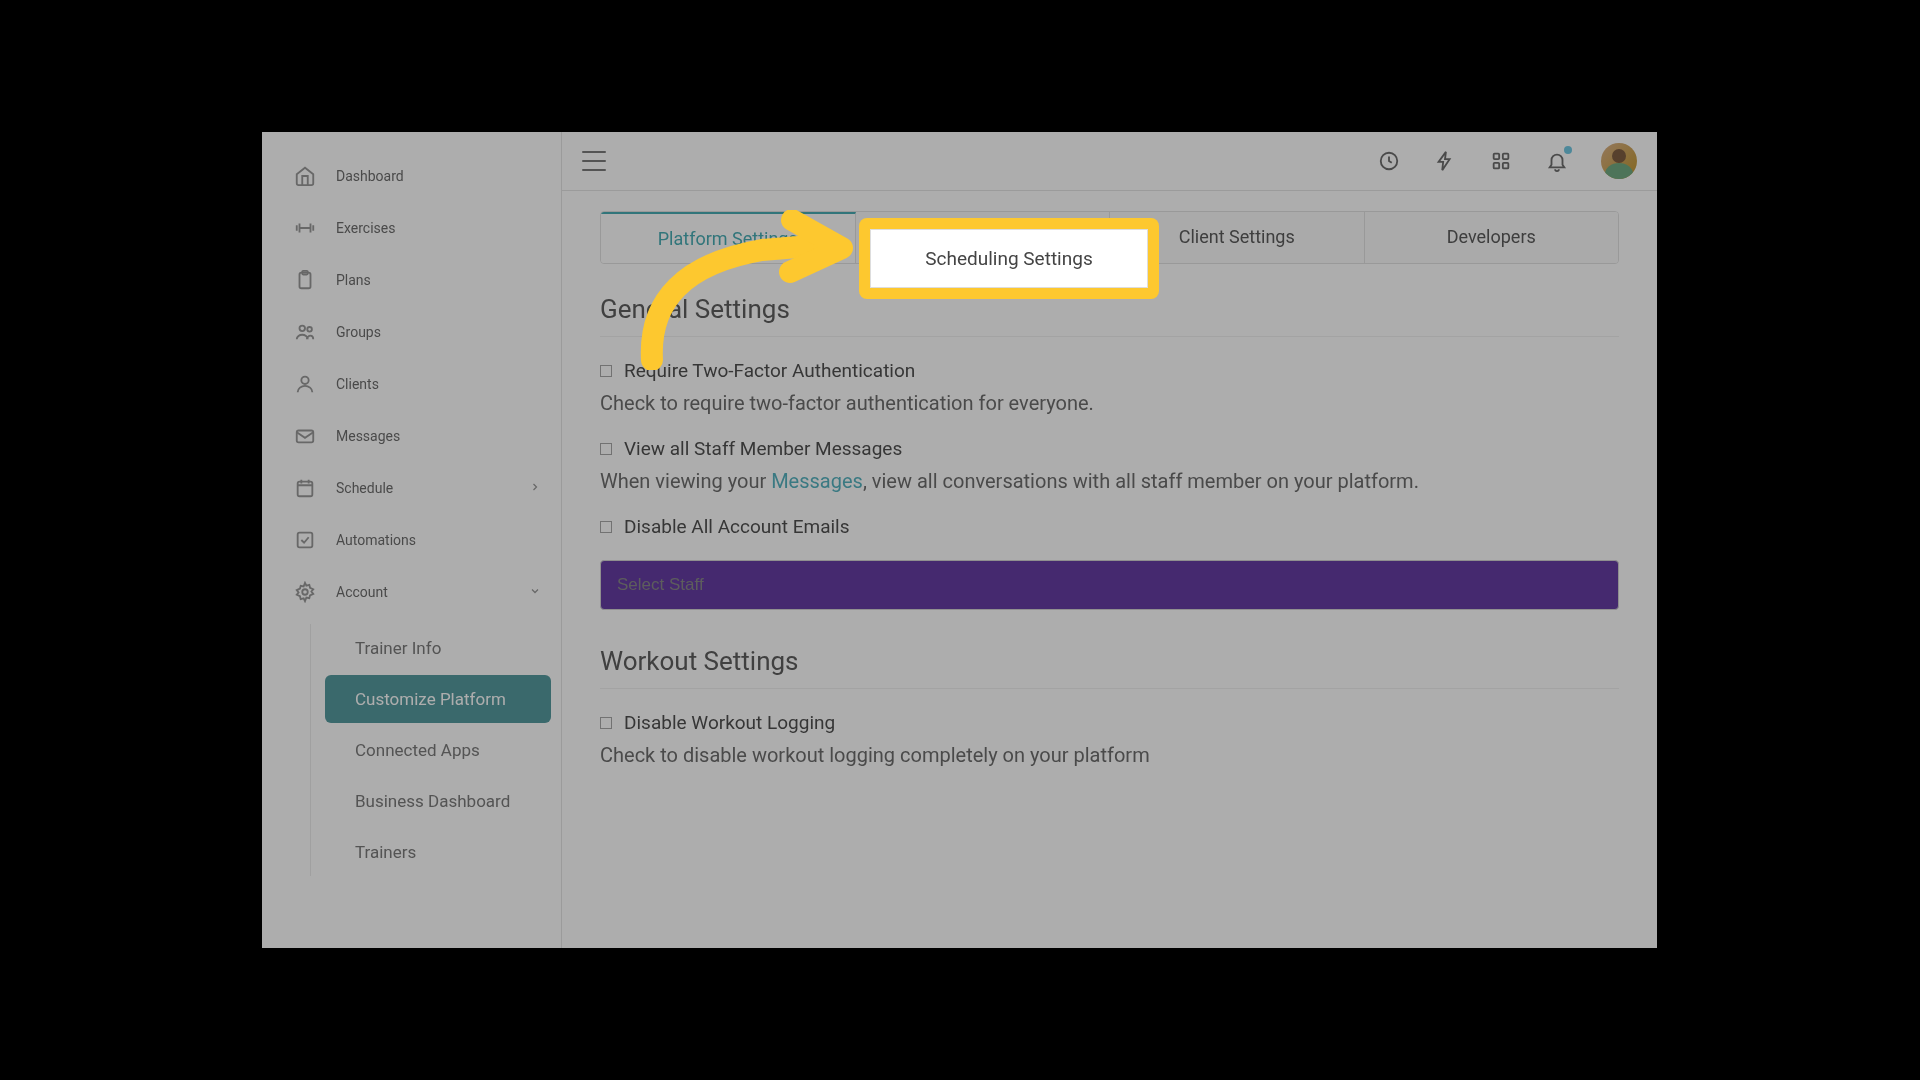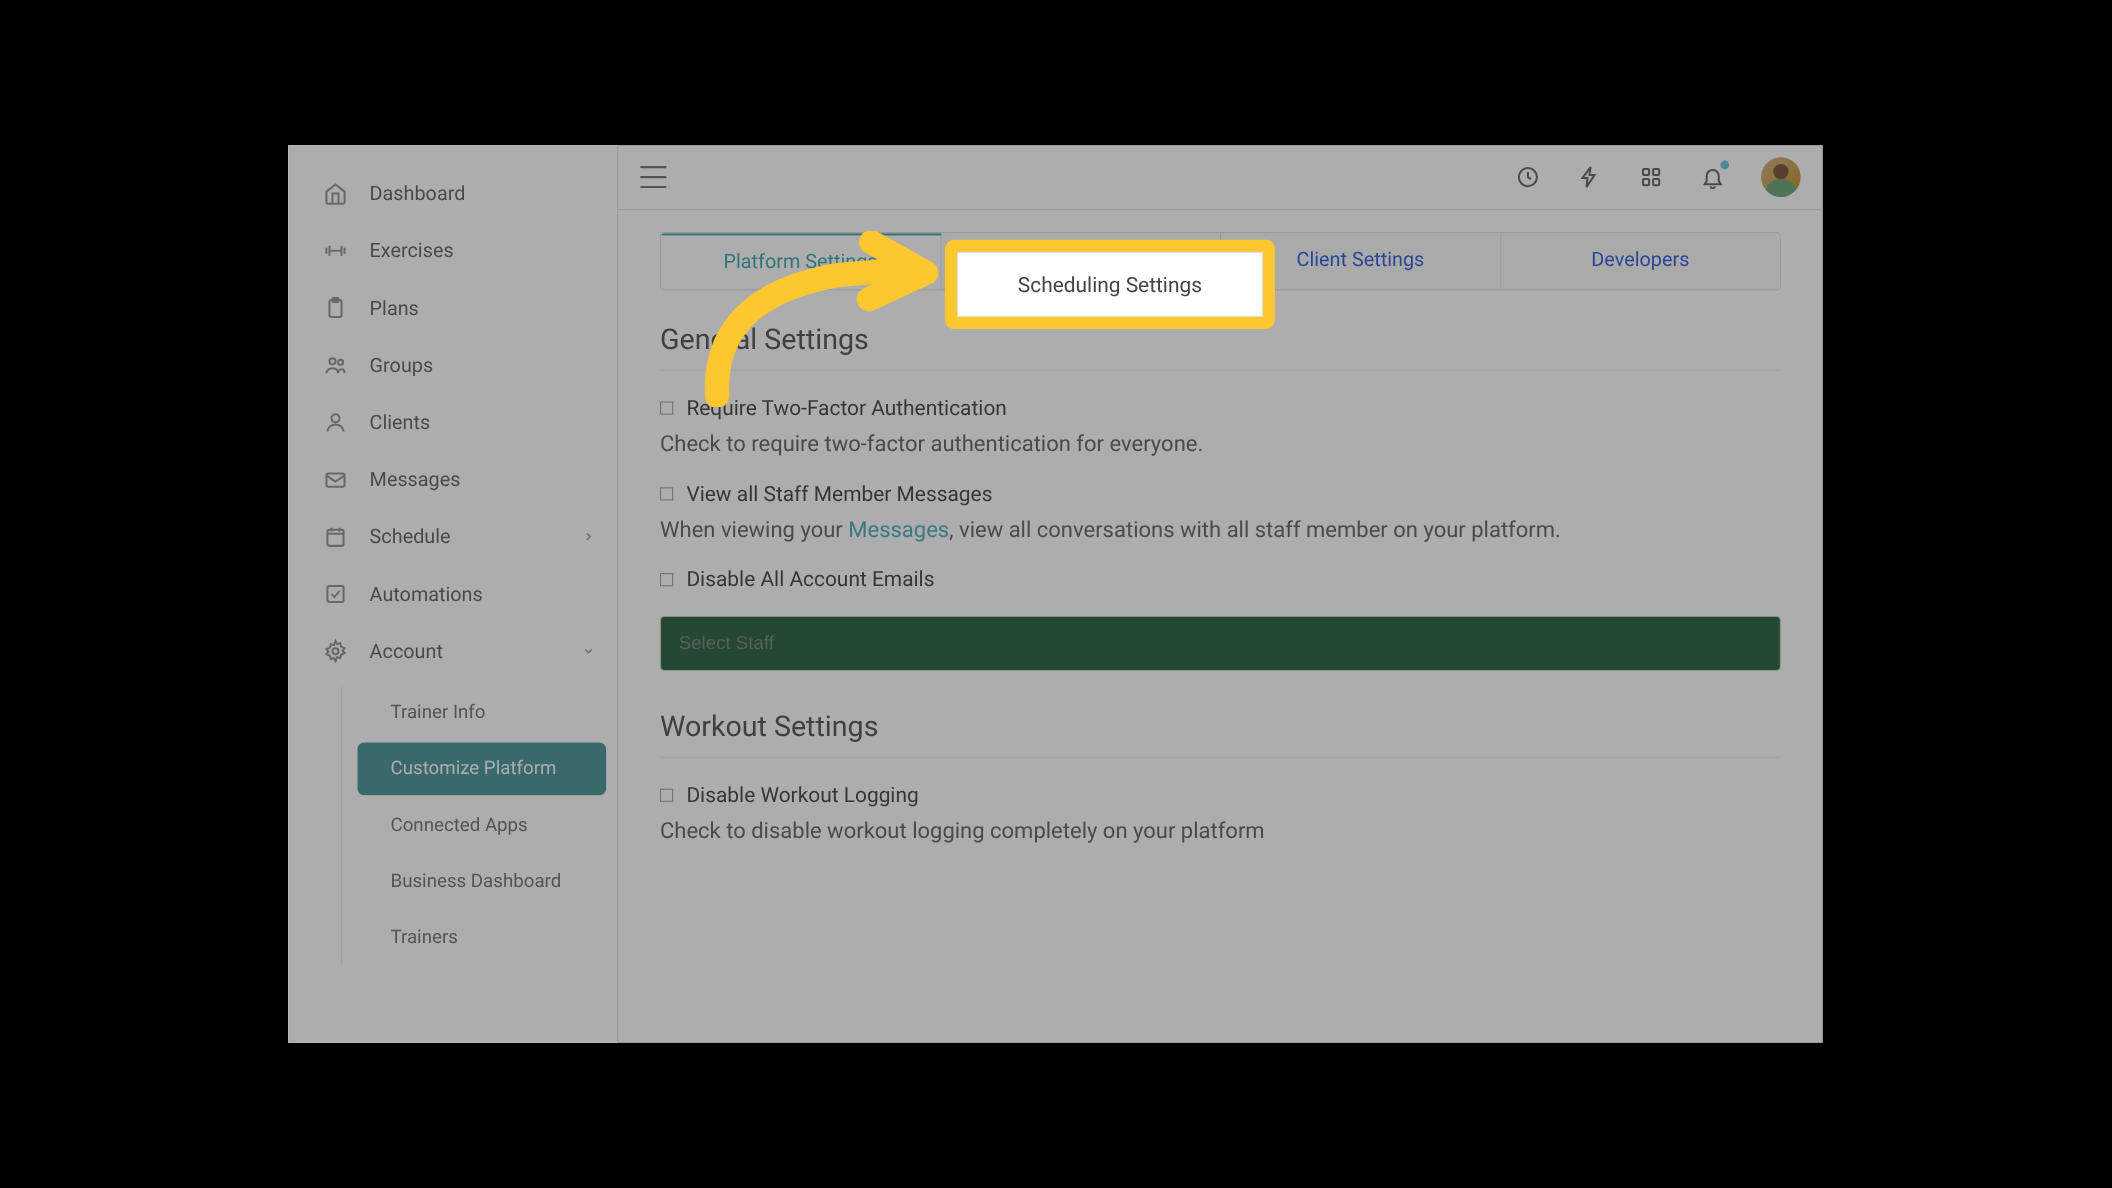--- a/index.html
+++ b/index.html
@@ -40,21 +40,21 @@
       border-right: 1px solid #e0e0e0;
       padding-top: 18px;
       flex-shrink: 0;
     }
     .sidebar-item {
       display: flex;
       align-items: center;
       padding: 13px 20px 13px 30px;
       cursor: pointer;
       color: #555;
-      font-size: 18px;
+      font-size: 14px;
       position: relative;
     }
     .sidebar-icon {
       width: 26px;
       height: 26px;
       margin-right: 18px;
       display: flex;
       align-items: center;
       justify-content: center;
       color: #888;
@@ -171,21 +171,21 @@
       border-radius: 4px;
       overflow: hidden;
       margin-bottom: 30px;
     }
     .tab {
       flex: 1;
       padding: 14px 20px;
       text-align: center;
       font-size: 18px;
       cursor: pointer;
-      color: #1d4ed8;
+      color: #404040;
       border-right: 1px solid #ddd;
       background: #fafafa;
     }
     .tab:last-child { border-right: none; }
     .tab.active {
       background: #fff;
       color: #2a9fa8;
       border-top: 2px solid #2a9fa8;
     }
     .section-heading {
@@ -221,21 +221,21 @@
       margin-top: 26px;
       margin-bottom: 8px;
     }
     .select-input {
       width: 100%;
       padding: 14px 16px;
       border: 1px solid #ccc;
       border-radius: 4px;
       font-size: 17px;
       color: #999;
-      background: #14532d;
+      background: #4c1d95;
     }
     
     .highlight-box {
       position: absolute;
       left: 597px;
       top: 86px;
       width: 300px;
       height: 81px;
       background: #fdc82f;
       border-radius: 8px;

